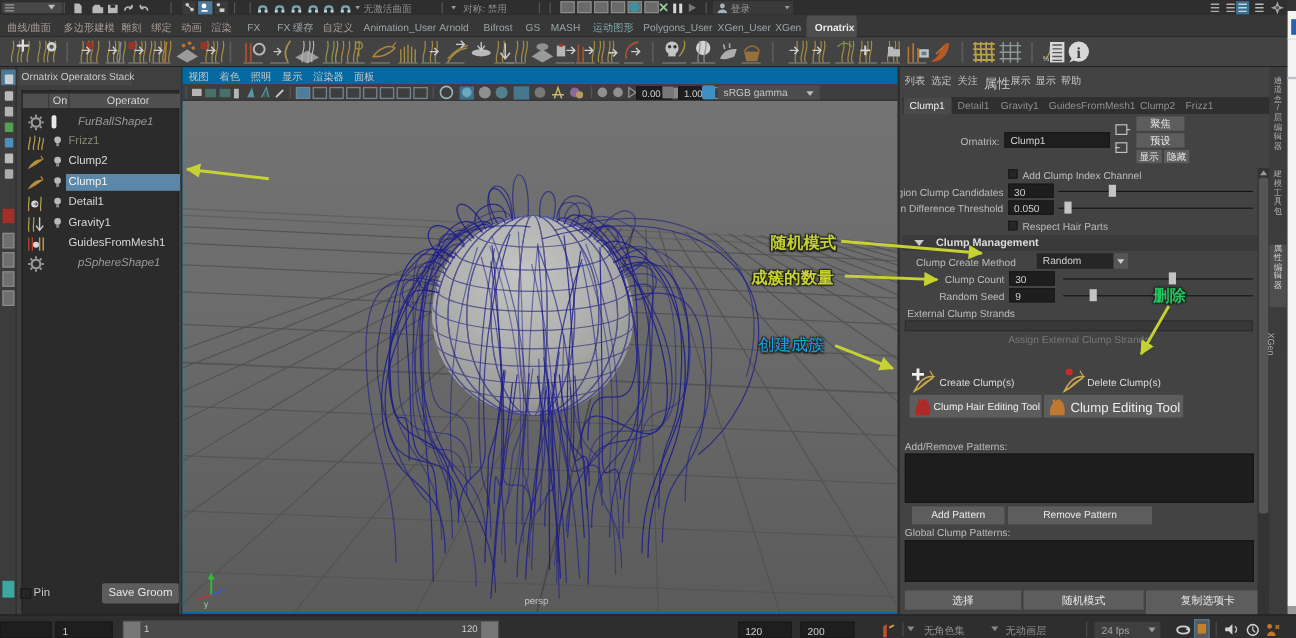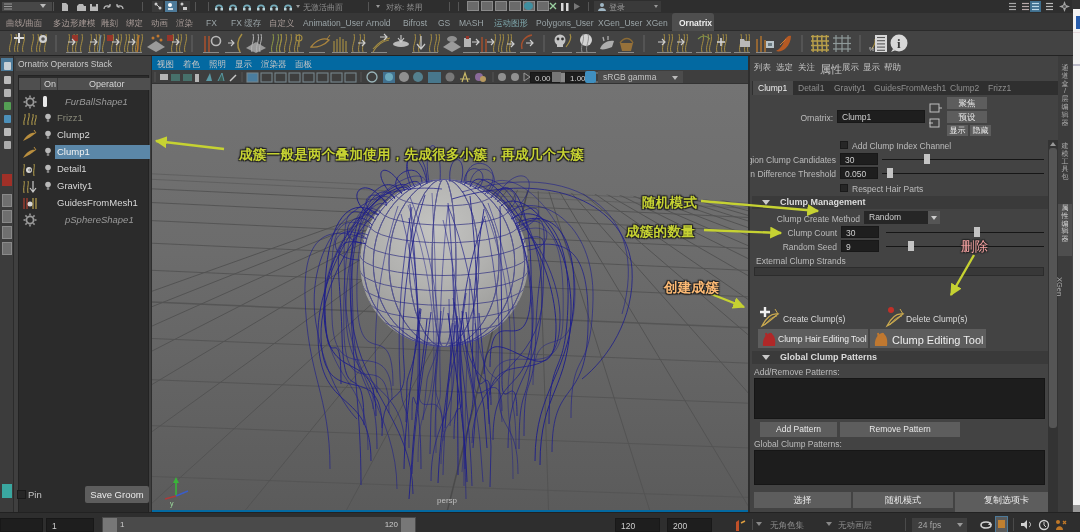--- a/index.html
+++ b/index.html
@@ -743,35 +743,36 @@
       <div class="abs lbl" style="left:0;top:113px;width:86px;text-align:right;font-size:8.5px;white-space:nowrap;overflow:hidden;direction:rtl">n Difference Threshold</div>
       <div class="abs fld" style="left:90px;top:111px;width:38px;height:12px;font-size:8.5px;line-height:12px;padding-left:4px">0.050</div>
       <div class="abs" style="left:132px;top:116.5px;width:162px;height:1.5px;background:#161616"></div>
       <div class="abs" style="left:137px;top:112px;width:6px;height:10px;background:#c4c4c4"></div>
       <div class="abs ck" style="left:90px;top:128px;width:8px;height:8px"></div>
       <span class="abs lbl" style="left:102px;top:128px;font-size:8.5px">Respect Hair Parts</span>
       <div class="abs" style="left:2px;top:140px;width:296px;height:13px;background:#3a3a3a">
         <div style="position:absolute;left:10px;top:4px;width:0;height:0;border-left:4px solid transparent;border-right:4px solid transparent;border-top:5px solid #c9c9c9"></div>
         <span style="position:absolute;left:28px;top:1px;font-size:9px;font-weight:bold;color:#dcdcdc">Clump Management</span>
       </div>
-      <div class="abs lbl" style="left:0;top:158px;width:110px;text-align:right;font-size:8.5px">Clump Create Method</div>
+      <div class="abs lbl" style="left:0;top:158px;width:110px;text-align:center;font-size:8.5px">Clump Create Method</div>
       <div class="abs" style="left:114px;top:155px;width:64px;height:13px;background:#262626;color:#cfcfcf;font-size:8.5px;line-height:13px;padding-left:5px">Random</div>
       <div class="abs" style="left:178px;top:155px;width:12px;height:13px;background:#555">
         <div style="position:absolute;left:3px;top:5px;width:0;height:0;border-left:3px solid transparent;border-right:3px solid transparent;border-top:4px solid #ccc"></div>
       </div>
       <div class="abs lbl" style="left:0;top:172px;width:87px;text-align:right;font-size:8.5px">Clump Count</div>
       <div class="abs fld" style="left:91px;top:170px;width:38px;height:12px;font-size:8.5px;line-height:12px;padding-left:4px">30</div>
       <div class="abs" style="left:136px;top:175.5px;width:158px;height:1.5px;background:#161616"></div>
       <div class="abs" style="left:224px;top:171px;width:6px;height:10px;background:#c4c4c4"></div>
       <div class="abs lbl" style="left:0;top:186px;width:87px;text-align:right;font-size:8.5px">Random Seed</div>
       <div class="abs fld" style="left:91px;top:184px;width:38px;height:12px;font-size:8.5px;line-height:12px;padding-left:4px">9</div>
       <div class="abs" style="left:136px;top:189.5px;width:158px;height:1.5px;background:#161616"></div>
       <div class="abs" style="left:158px;top:185px;width:6px;height:10px;background:#c4c4c4"></div>
       <span class="abs lbl" style="left:6px;top:200px;font-size:8.5px">External Clump Strands</span>
       <div class="abs" style="left:4px;top:211px;width:290px;height:9px;background:#383838;border:1px solid #2c2c2c"></div>
+      <div class="abs" style="left:0;top:222px;width:298px;text-align:center;font-size:8.5px;color:#777">Assign External Clump Strands</div>
       <svg class="abs" style="left:8px;top:250px" width="22" height="22" viewBox="0 0 22 22">
         <path d="M2 6 L12 6 M7 1 L7 11" stroke="#f0f0f0" stroke-width="2.4"></path>
         <path d="M4 20 C9 10 15 7 20 8 C15 12 10 17 4 20 Z" fill="none" stroke="#c9a94f" stroke-width="1.3"></path>
         <path d="M7 19 C10 14 14 11 19 10" stroke="#c9a94f" stroke-width="0.8" fill="none"></path>
         <path d="M20 8 L17 3" stroke="#c9a94f"></path>
       </svg>
       <span class="abs" style="left:33px;top:258px;font-size:8.5px;color:#dcdcdc">Create Clump(s)</span>
       <svg class="abs" style="left:133px;top:250px" width="22" height="22" viewBox="0 0 22 22">
         <circle cx="8" cy="4" r="3" fill="#c03028"></circle>
         <path d="M4 20 C9 10 15 7 20 8 C15 12 10 17 4 20 Z" fill="none" stroke="#c9a94f" stroke-width="1.3"></path>
@@ -784,24 +785,20 @@
         <path d="M3 15 C2 8 6 3 10 2 C14 3 16 8 15 15 Z" fill="#b02828"></path>
         <path d="M6 2 L7 7 M11 2 L10 7" stroke="#b02828" stroke-width="2"></path>
       </svg>
       <span class="abs" style="left:28px;top:278px;font-size:8.5px;color:#eee">Clump Hair Editing Tool</span>
       <div class="abs btn" style="left:120px;top:273px;width:116px;height:19px"></div>
       <svg class="abs" style="left:122px;top:275px" width="18" height="16" viewBox="0 0 18 16">
         <path d="M3 15 C2 8 6 3 10 2 C14 3 16 8 15 15 Z" fill="#c07830"></path>
         <path d="M6 2 L7 7 M11 2 L10 7" stroke="#c07830" stroke-width="2"></path>
       </svg>
       <span class="abs" style="left:142px;top:278px;font-size:11px;color:#eee">Clump Editing Tool</span>
-      <div class="abs" style="left:2px;top:295px;width:296px;height:13px;background:#3a3a3a">
-        <div style="position:absolute;left:10px;top:4px;width:0;height:0;border-left:4px solid transparent;border-right:4px solid transparent;border-top:5px solid #c9c9c9"></div>
-        <span style="position:absolute;left:28px;top:1px;font-size:9px;font-weight:bold;color:#dcdcdc">Global Clump Patterns</span>
-      </div>
       <span class="abs lbl" style="left:4px;top:311px;font-size:8.5px">Add/Remove Patterns:</span>
       <div class="abs" style="left:4px;top:322px;width:291px;height:41px;background:#1d1d1d;border:1px solid #161616"></div>
       <div class="abs btn" style="left:10px;top:366px;width:77px;height:15px;font-size:8.5px;line-height:15px">Add Pattern</div>
       <div class="abs btn" style="left:90px;top:366px;width:120px;height:15px;font-size:8.5px;line-height:15px">Remove Pattern</div>
       <span class="abs lbl" style="left:4px;top:383px;font-size:8.5px">Global Clump Patterns:</span>
       <div class="abs" style="left:4px;top:394px;width:291px;height:35px;background:#1d1d1d;border:1px solid #161616"></div>
       <div class="abs btn" style="left:4px;top:436px;width:97px;height:16px;font-size:9px;line-height:16px">选择</div>
       <div class="abs btn" style="left:103px;top:436px;width:100px;height:16px;font-size:9px;line-height:16px">随机模式</div>
       <div class="abs btn" style="left:205px;top:436px;width:103px;height:26px;font-size:9px;line-height:16px">复制选项卡</div>
       <div class="abs" style="left:298px;top:84px;width:10px;height:402px;background:#333">
@@ -893,17 +890,16 @@
         <marker id="ah" markerWidth="6" markerHeight="6" refX="4.5" refY="2.5" orient="auto">
           <path d="M0,0 L5,2.5 L0,5 Z" fill="#c6d232"></path>
         </marker>
       </defs>
       <line x1="224" y1="149" x2="156" y2="141" stroke="#c6d232" stroke-width="2.4" marker-end="url(#ah)"></line>
       <line x1="701" y1="201" x2="818" y2="211" stroke="#c6d232" stroke-width="2.4" marker-end="url(#ah)"></line>
       <line x1="704" y1="230" x2="781" y2="233" stroke="#c6d232" stroke-width="2.4" marker-end="url(#ah)"></line>
       <line x1="696" y1="288" x2="744" y2="307" stroke="#c6d232" stroke-width="2.4" marker-end="url(#ah)"></line>
       <line x1="974" y1="255" x2="951" y2="295" stroke="#c6d232" stroke-width="2.4" marker-end="url(#ah)"></line>
     </svg>
-    <div style="position:absolute;font-size:13.5px;font-weight:bold;color:#c6d232;letter-spacing:0.3px;text-shadow:-1px -1px 1px #222,1px -1px 1px #222,-1px 1px 1px #222,1px 1px 1px #222;white-space:nowrap;left:239px;top:146px">成簇一般是两个叠加使用，先成很多小簇，再成几个大簇</div>
     <div style="position:absolute;font-size:13.5px;font-weight:bold;color:#c6d232;letter-spacing:0.3px;text-shadow:-1px -1px 1px #222,1px -1px 1px #222,-1px 1px 1px #222,1px 1px 1px #222;white-space:nowrap;left:642px;top:194px">随机模式</div>
     <div style="position:absolute;font-size:13.5px;font-weight:bold;color:#c6d232;letter-spacing:0.3px;text-shadow:-1px -1px 1px #222,1px -1px 1px #222,-1px 1px 1px #222,1px 1px 1px #222;white-space:nowrap;left:626px;top:223px">成簇的数量</div>
-    <div style="position:absolute;font-size:13.5px;font-weight:bold;color:#fdba74;letter-spacing:0.3px;text-shadow:-1px -1px 1px #222,1px -1px 1px #222,-1px 1px 1px #222,1px 1px 1px #222;white-space:nowrap;left:664px;top:279px">创建成簇</div>
-    <div style="position:absolute;font-size:13.5px;font-weight:normal;color:#fca5a5;letter-spacing:0.3px;text-shadow:-1px -1px 1px #222,1px -1px 1px #222,-1px 1px 1px #222,1px 1px 1px #222;white-space:nowrap;left:961px;top:238px">删除</div>
+    <div style="position:absolute;font-size:13.5px;font-weight:normal;color:#0ea5e9;letter-spacing:0.3px;text-shadow:-1px -1px 1px #222,1px -1px 1px #222,-1px 1px 1px #222,1px 1px 1px #222;white-space:nowrap;left:632px;top:279px">创建成簇</div>
+    <div style="position:absolute;font-size:13.5px;font-weight:bold;color:#22c55e;letter-spacing:0.3px;text-shadow:-1px -1px 1px #222,1px -1px 1px #222,-1px 1px 1px #222,1px 1px 1px #222;white-space:nowrap;left:961px;top:238px">删除</div>
   </div>
 </body></html>

